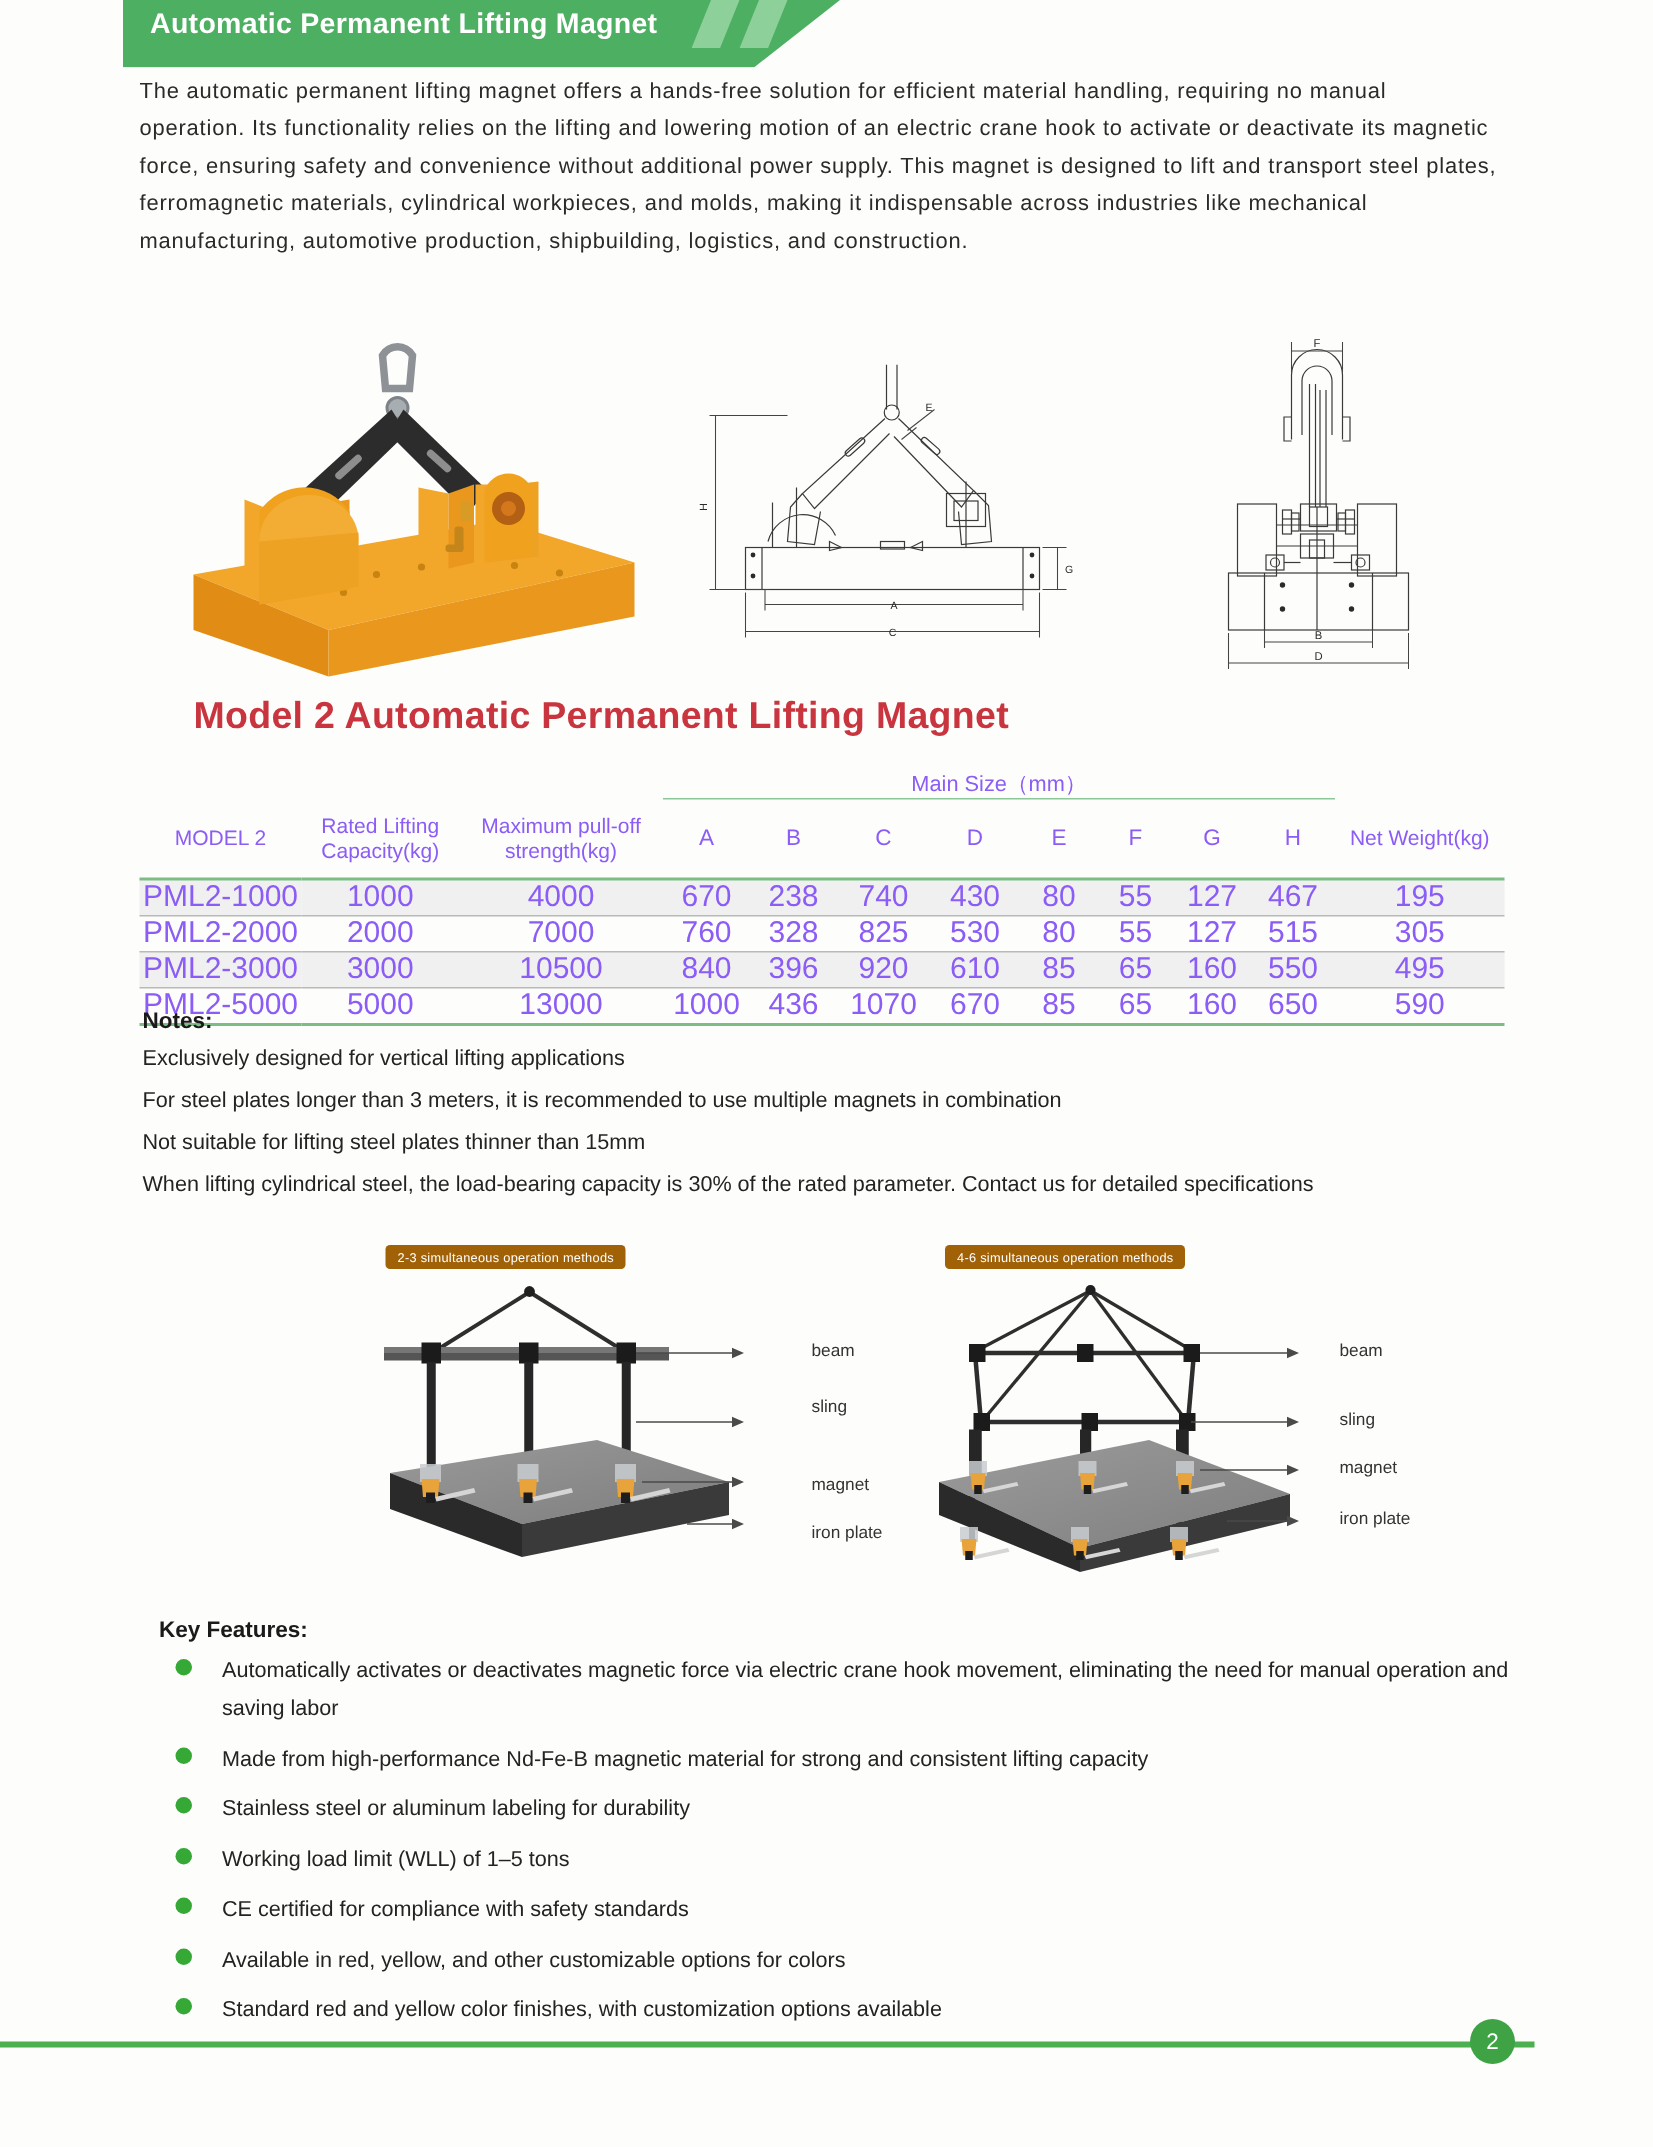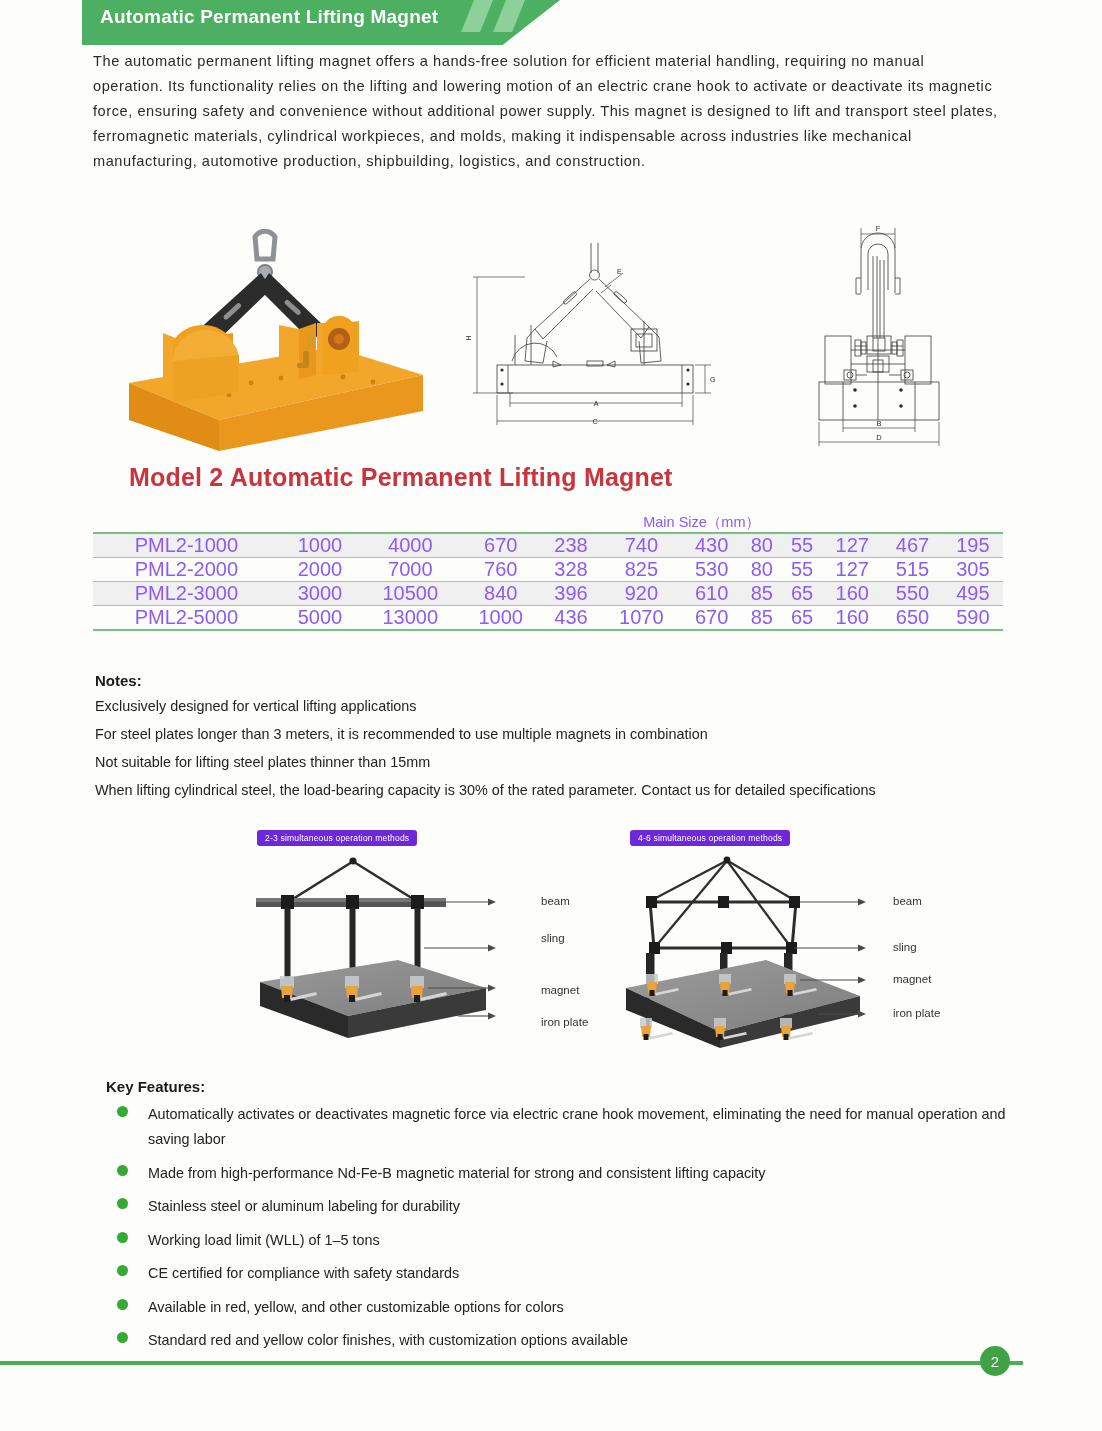--- a/index.html
+++ b/index.html
@@ -53,21 +53,21 @@
   tbody tr:last-child td{border-bottom:none;}
   td.model{text-align:left;padding-left:36px;}
 
   
   .notes{position:absolute;left:95px;top:672px;width:905px;}
   .notes h4{margin:0 0 8px 0;font-size:15px;font-weight:bold;color:#1a1a1a;}
   .notes p{margin:0 0 9px 0;font-size:14.4px;line-height:19px;color:#232323;}
 
   
   .ops{position:absolute;left:93px;top:826px;width:910px;height:230px;}
-  .op-badge{position:absolute;background:#6d28d9;color:#fff;
+  .op-badge{position:absolute;background:#a16207;color:#fff;
     font-size:8.5px;border-radius:3px;padding:3px 8px;white-space:nowrap;
     letter-spacing:.2px;}
   .op-badge.left{left:164px;top:4px;}
   .op-badge.right{left:537px;top:4px;}
   .op-left{position:absolute;left:155px;top:30px;width:250px;height:195px;}
   .op-right{position:absolute;left:525px;top:30px;width:250px;height:195px;}
 
   
   .features{position:absolute;left:90px;top:1078px;width:915px;margin-left:16px;}
   .features h4{margin:0 0 7px 0;font-size:15px;font-weight:bold;color:#1a1a1a;}
@@ -285,20 +285,34 @@
 
 <div class="sec-heading">Model 2 Automatic Permanent Lifting Magnet</div>
 
 <div class="tbl-wrap">
   <table class="spec">
     <thead>
       <tr>
         <th class="mainsize-lbl" colspan="3"></th>
         <th class="mainsize-lbl mainsize-rule" colspan="8">Main Size（mm）</th>
         <th class="mainsize-lbl"></th>
+      </tr>
+      <tr>
+        <th class="hdr-cell rule-bot" rowspan="0" style="width:108px">MODEL 2</th>
+        <th class="hdr-cell" style="width:105px">Rated Lifting Capacity(kg)</th>
+        <th class="hdr-cell" style="width:136px">Maximum pull-off strength(kg)</th>
+        <th class="sub-hdr" style="width:58px">A</th>
+        <th class="sub-hdr" style="width:58px">B</th>
+        <th class="sub-hdr" style="width:62px">C</th>
+        <th class="sub-hdr" style="width:60px">D</th>
+        <th class="sub-hdr" style="width:52px">E</th>
+        <th class="sub-hdr" style="width:50px">F</th>
+        <th class="sub-hdr" style="width:52px">G</th>
+        <th class="sub-hdr" style="width:56px">H</th>
+        <th class="hdr-cell" style="width:113px">Net Weight(kg)</th>
       </tr>
     </thead>
     <tbody id="spec-body" class="rule-top rule-bot">
         <tr class="alt">
           <td class="model">PML2-1000</td>
           <td>1000</td>
           <td>4000</td>
           <td>670</td>
           <td>238</td>
           <td>740</td>

